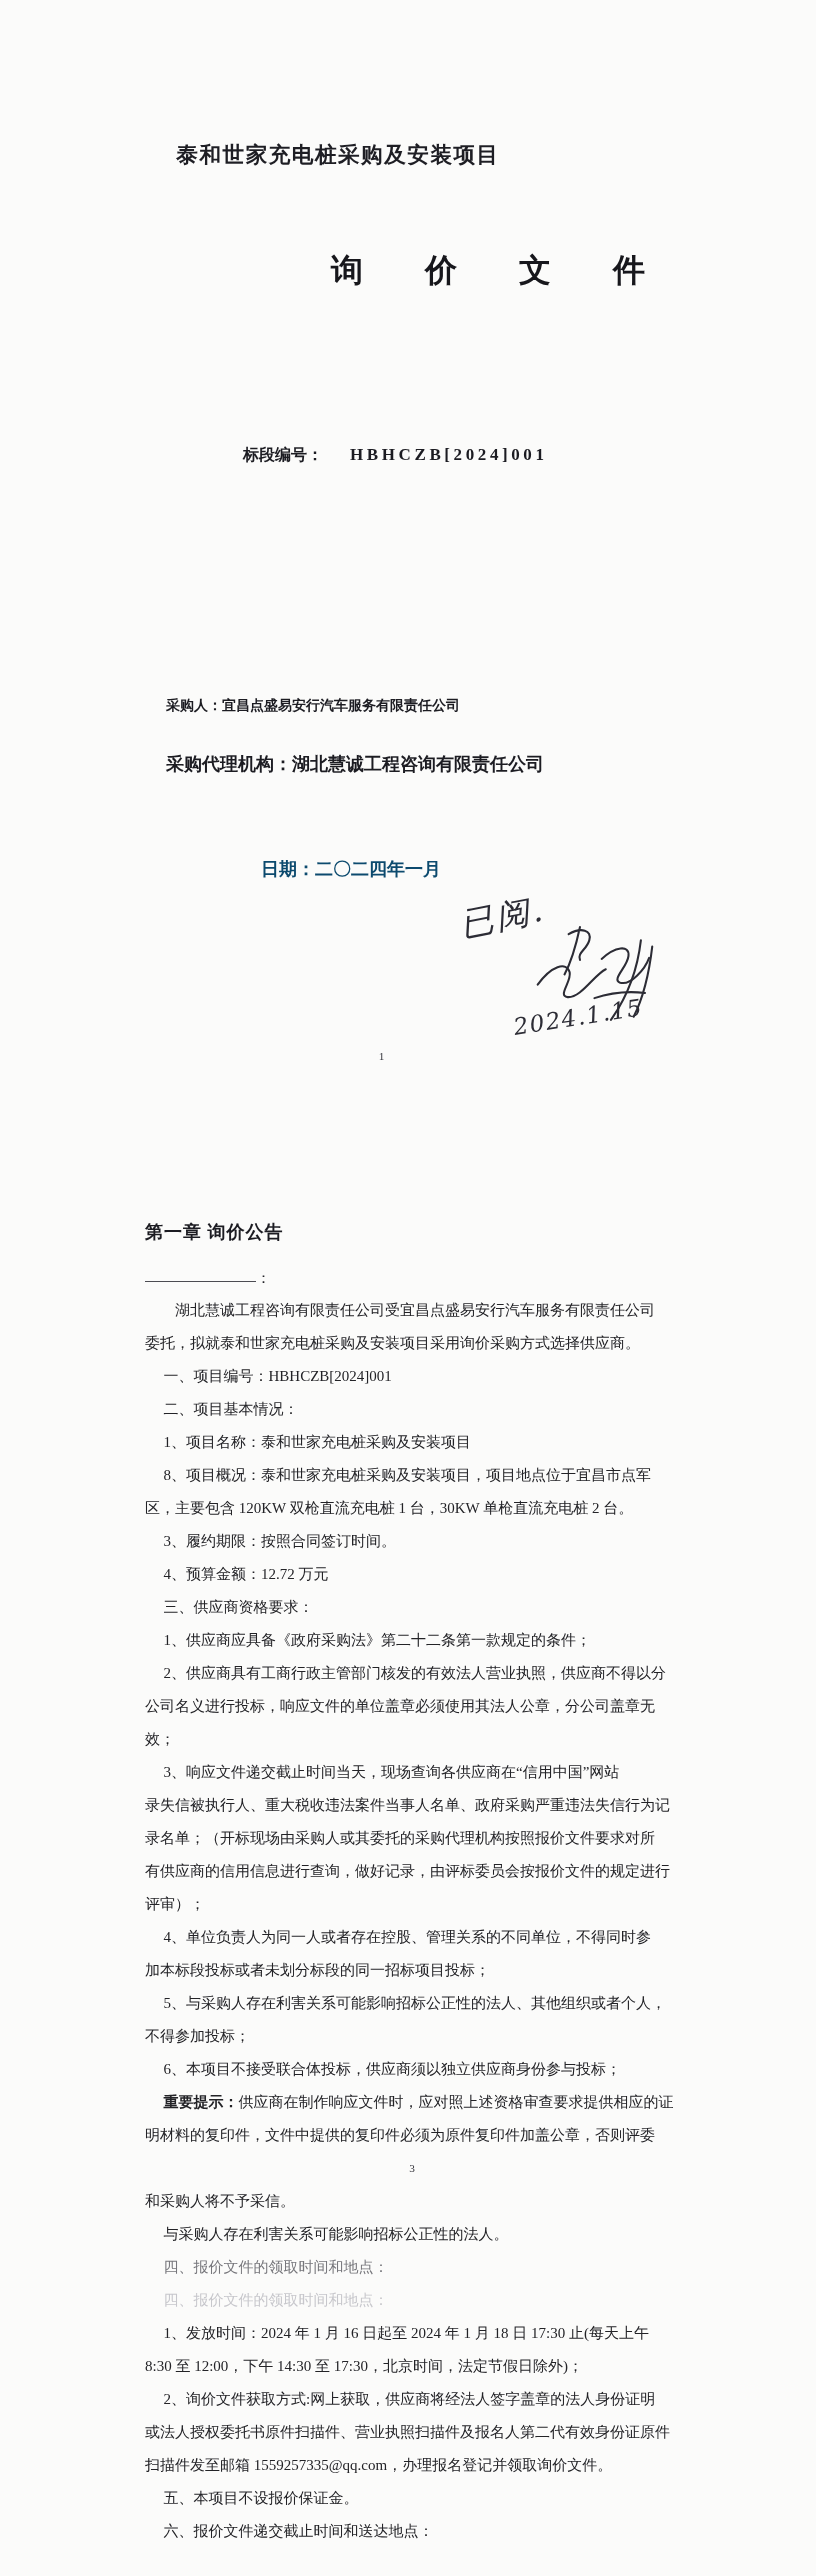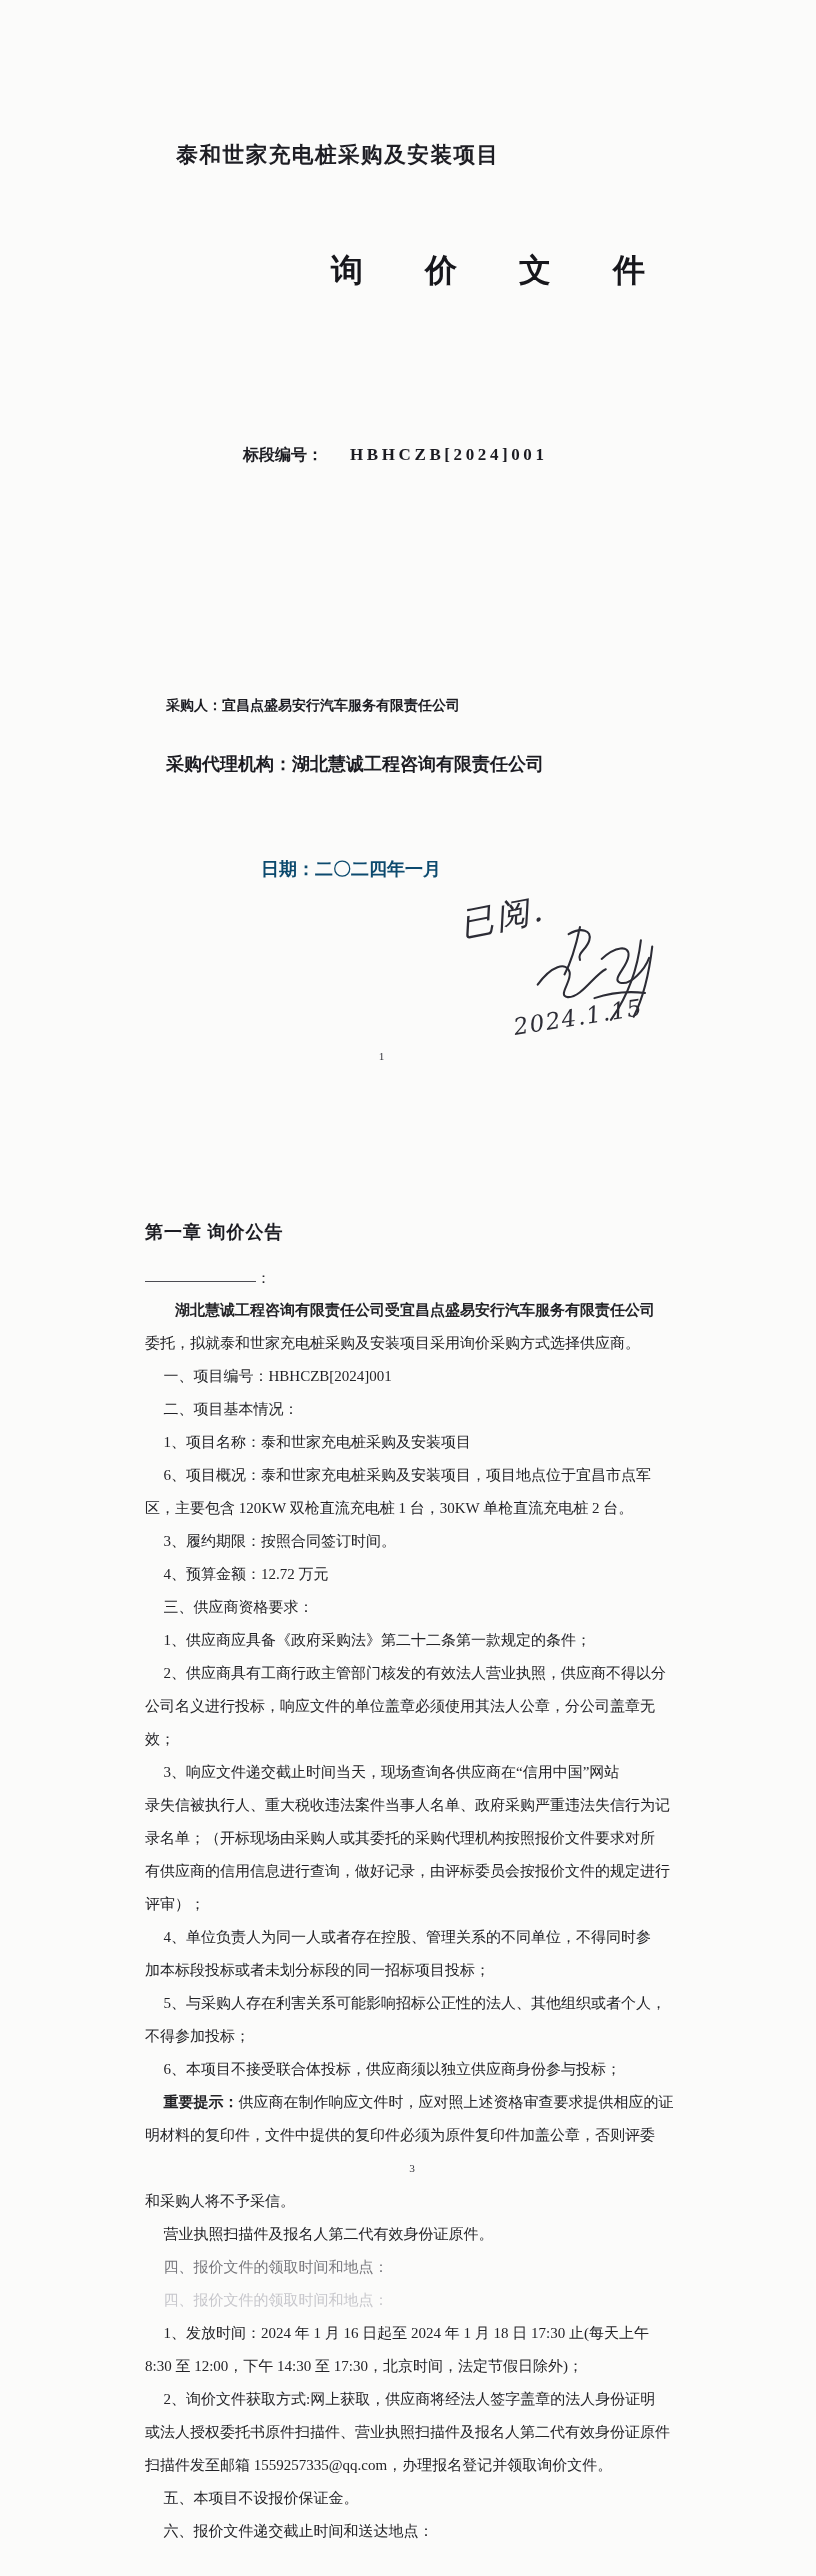--- a/index.html
+++ b/index.html
@@ -33,21 +33,21 @@
   .page-num-1 { top:1050px; left:93px; width:577px; text-align:center;
     font-size:11.3px; color:#33333a; }
 
   
   .announce { position:absolute; top:1220px; left:145px; width:534px; }
   .announce-heading { font-size:18px; font-weight:bold; line-height:25px;
     text-align:left; letter-spacing:1px; margin-bottom:15.5px; color:#1c1c22; }
   .line { font-size:15px; line-height:33px; height:33px; white-space:pre; color:#232327; }
   .line .lead { font-weight:bold; }
   .ind { padding-left:18.5px; }
-  .p2 { padding-left:30px;font-weight:bold; }
+  .p2 { padding-left:30px; }
   .faded { color:#77777c; }
   .ghost { color:#c7c7cc; filter:blur(0.4px); }
   .pagenum { text-align:center; font-size:11.3px; color:#33333a; padding-left:0; }
   .blank-underline { display:inline-block; width:111px; height:20.6px;
     border-bottom:1px solid #4c4c52; vertical-align:baseline; }
 </style>
 </head>
 <body>
 
 <div class="page">
@@ -86,21 +86,21 @@
     <div class="announce-heading">第一章  询价公告</div>
 
     <div class="line"><span class="blank-underline"></span><span>：</span></div>
 
     <div>
         <div class="line p2">湖北慧诚工程咨询有限责任公司受宜昌点盛易安行汽车服务有限责任公司</div>
         <div class="line">委托，拟就泰和世家充电桩采购及安装项目采用询价采购方式选择供应商。</div>
         <div class="line ind">一、项目编号：HBHCZB[2024]001</div>
         <div class="line ind">二、项目基本情况：</div>
         <div class="line ind">1、项目名称：泰和世家充电桩采购及安装项目</div>
-        <div class="line ind">6、项目概况：泰和世家充电桩采购及安装项目，项目地点位于宜昌市点军</div>
+        <div class="line ind">8、项目概况：泰和世家充电桩采购及安装项目，项目地点位于宜昌市点军</div>
         <div class="line">区，主要包含 120KW 双枪直流充电桩 1 台，30KW 单枪直流充电桩 2 台。</div>
         <div class="line ind">3、履约期限：按照合同签订时间。</div>
         <div class="line ind">4、预算金额：12.72 万元</div>
         <div class="line ind">三、供应商资格要求：</div>
         <div class="line ind">1、供应商应具备《政府采购法》第二十二条第一款规定的条件；</div>
         <div class="line ind">2、供应商具有工商行政主管部门核发的有效法人营业执照，供应商不得以分</div>
         <div class="line">公司名义进行投标，响应文件的单位盖章必须使用其法人公章，分公司盖章无</div>
         <div class="line">效；</div>
         <div class="line ind">3、响应文件递交截止时间当天，现场查询各供应商在“信用中国”网站</div>
         <div class="line">录失信被执行人、重大税收违法案件当事人名单、政府采购严重违法失信行为记</div>
@@ -109,21 +109,21 @@
         <div class="line">评审）；</div>
         <div class="line ind">4、单位负责人为同一人或者存在控股、管理关系的不同单位，不得同时参</div>
         <div class="line">加本标段投标或者未划分标段的同一招标项目投标；</div>
         <div class="line ind">5、与采购人存在利害关系可能影响招标公正性的法人、其他组织或者个人，</div>
         <div class="line">不得参加投标；</div>
         <div class="line ind">6、本项目不接受联合体投标，供应商须以独立供应商身份参与投标；</div>
         <div class="line ind"><span class="lead">重要提示：</span>供应商在制作响应文件时，应对照上述资格审查要求提供相应的证</div>
         <div class="line">明材料的复印件，文件中提供的复印件必须为原件复印件加盖公章，否则评委</div>
         <div class="line pagenum">3</div>
         <div class="line">和采购人将不予采信。</div>
-        <div class="line ind">营业执照扫描件及报名人第二代有效身份证原件。</div>
+        <div class="line ind">与采购人存在利害关系可能影响招标公正性的法人。</div>
         <div class="line ind faded">四、报价文件的领取时间和地点：</div>
         <div class="line ind ghost">四、报价文件的领取时间和地点：</div>
         <div class="line ind">1、发放时间：2024 年 1 月 16 日起至 2024 年 1 月 18 日 17:30 止(每天上午</div>
         <div class="line">8:30 至 12:00，下午 14:30 至 17:30，北京时间，法定节假日除外)；</div>
         <div class="line ind">2、询价文件获取方式:网上获取，供应商将经法人签字盖章的法人身份证明</div>
         <div class="line">或法人授权委托书原件扫描件、营业执照扫描件及报名人第二代有效身份证原件</div>
         <div class="line">扫描件发至邮箱 1559257335@qq.com，办理报名登记并领取询价文件。</div>
         <div class="line ind">五、本项目不设报价保证金。</div>
         <div class="line ind">六、报价文件递交截止时间和送达地点：</div>
       </div>

